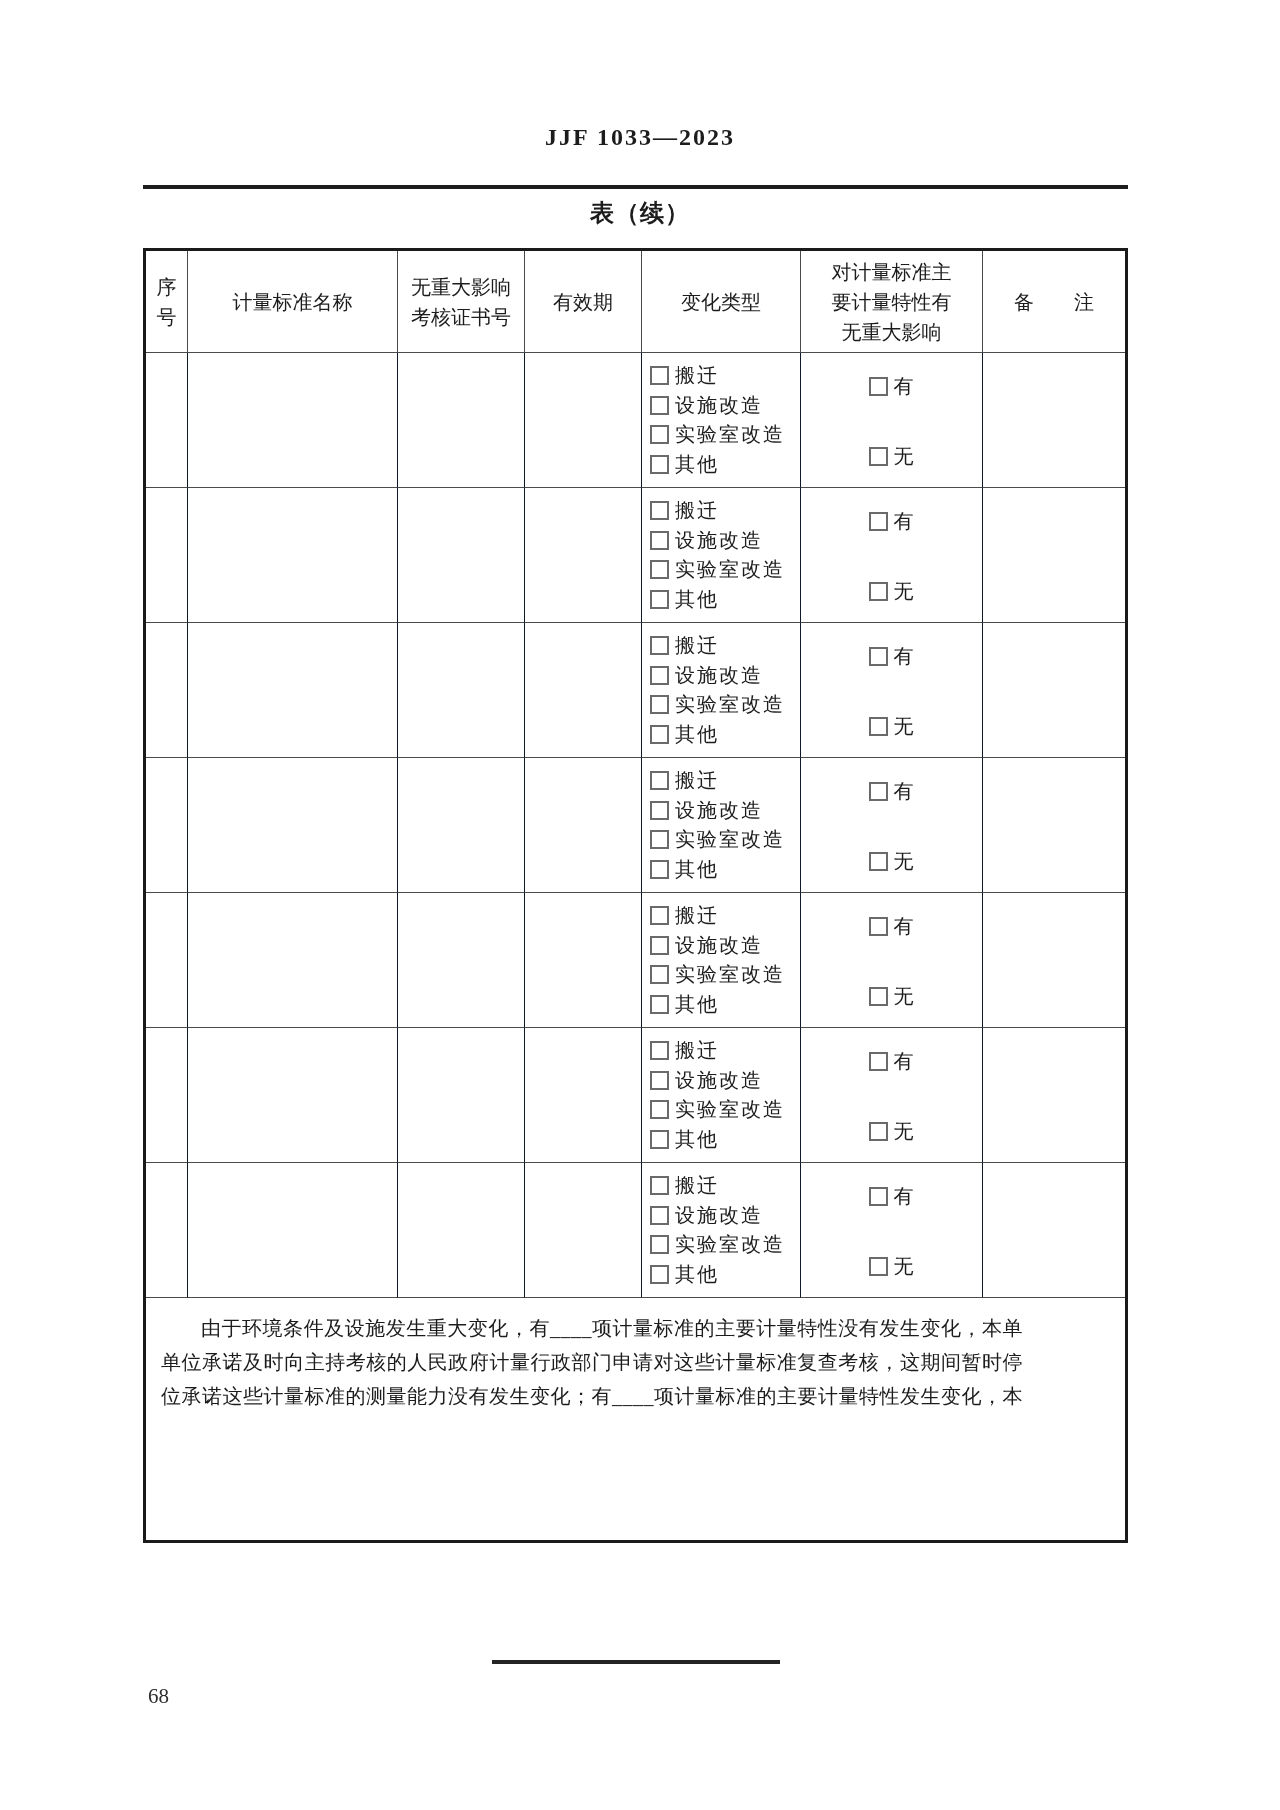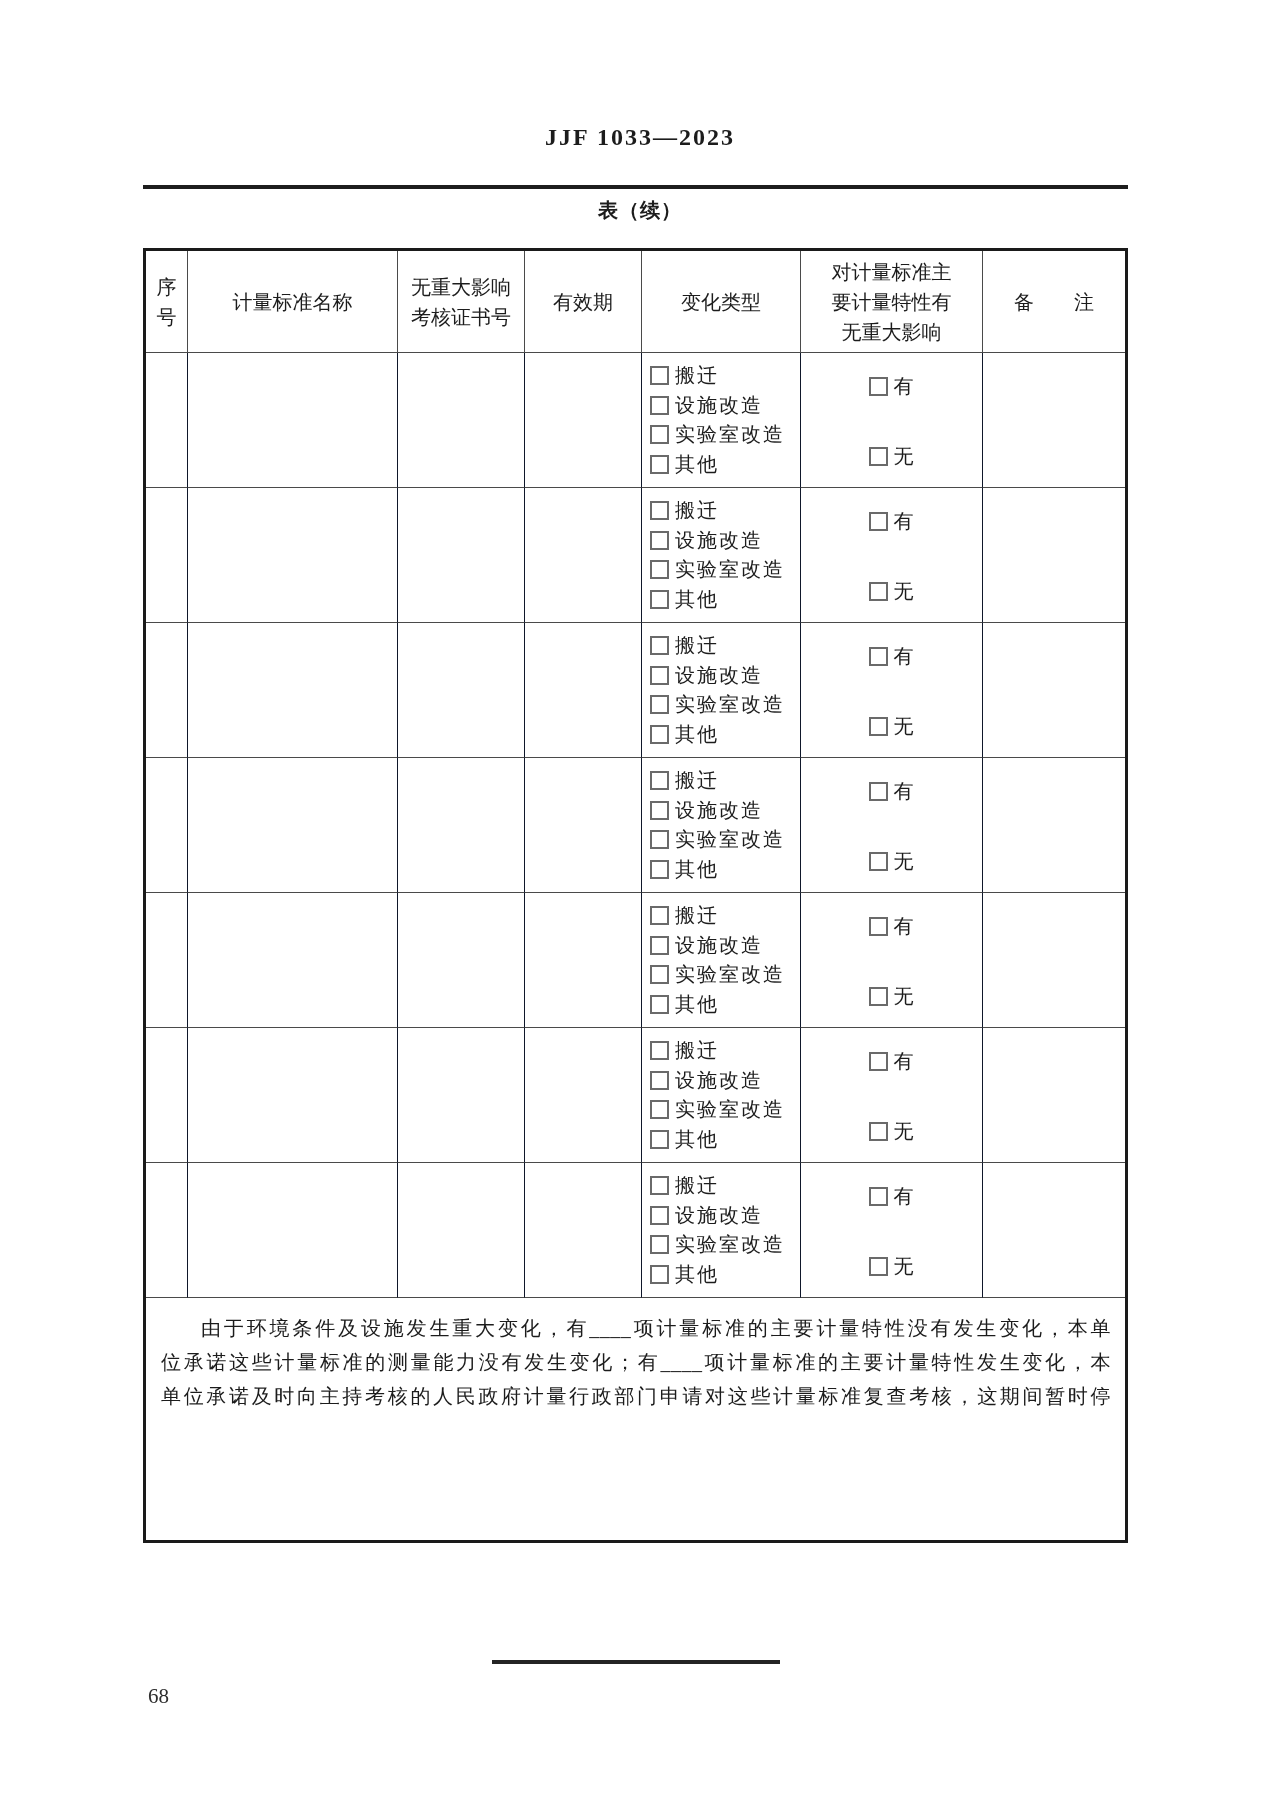--- a/index.html
+++ b/index.html
@@ -8,21 +8,21 @@
     font-family:"Liberation Serif","DejaVu Serif",serif; color:#1c1c1c;
     overflow:hidden;
   }
   .doc-code {
     position:absolute; top:124px; left:0; width:100%; text-align:center;
     font-size:24px; font-weight:bold; letter-spacing:2px;
   }
   .head-rule { position:absolute; left:143px; top:185px; width:985px; height:4px; background:#1d1d1d; }
   .table-title {
     position:absolute; top:197px; left:0; width:100%; text-align:center;
-    font-size:20px; font-weight:bold; letter-spacing:1px;
+    font-size:24px; font-weight:bold; letter-spacing:1px;
   }
   .ctable {
     position:absolute; left:143px; top:248px; width:985px;
     border:3px solid #1a1a1a; box-sizing:border-box; background:#fff;
   }
   .grid7 { display:grid; grid-template-columns:42px 210px 127px 117px 159px 182px 1fr; }
   .thead { height:102px; }
   .th {
     border-right:1px solid #4a4a4a; border-bottom:1px solid #4a4a4a;
     display:flex; align-items:center; justify-content:center; text-align:center;
@@ -41,21 +41,21 @@
   .td.c6 {
     display:flex; flex-direction:column; justify-content:space-between; align-items:center;
     padding:20px 0 17px; font-size:20px; letter-spacing:1px;
   }
   .opt { display:flex; align-items:center; gap:6px; }
   .cb {
     width:19px; height:19px; border:2px solid #6a6a6a; box-sizing:border-box;
     flex:0 0 auto; background:#fff;
   }
   .tfoot {
-    height:242px; box-sizing:border-box; display:flex; flex-direction:column;
+    height:242px; box-sizing:border-box; display:flex; 
     padding:13px 14px 10px 15px; font-size:20px;
   }
   .pline { line-height:34px; letter-spacing:0.5px; }
   .just { text-align:justify; text-align-last:justify; text-justify:inter-character; }
   .indent { text-indent:2em; }
   .sig { margin-top:auto; display:flex; align-items:center; padding-bottom:4px; }
   .sig-label { margin-left:118px; letter-spacing:1px; }
   .dates { margin-left:auto; margin-right:6px; display:flex; gap:46px; }
   .end-rule { position:absolute; left:492px; top:1660px; width:288px; height:4px; background:#242424; }
   .page-number { position:absolute; left:148px; top:1684px; font-size:21px; color:#2e2e2e; }
@@ -335,22 +335,22 @@
         <span>无</span>
       </div>
     </div>
     <div class="td c7"></div>
   </div>
 </div>
 
     <div class="tfoot">
       <div>
         <div class="pline indent just">由于环境条件及设施发生重大变化，有____项计量标准的主要计量特性没有发生变化，本单</div>
+        <div class="pline just">单位承诺及时向主持考核的人民政府计量行政部门申请对这些计量标准复查考核，这期间暂时停</div>
         <div class="pline just">位承诺这些计量标准的测量能力没有发生变化；有____项计量标准的主要计量特性发生变化，本</div>
-        <div class="pline just">单位承诺及时向主持考核的人民政府计量行政部门申请对这些计量标准复查考核，这期间暂时停</div>
       </div>
     </div>
 
   </div>
 
   <div class="end-rule"></div>
   <div class="page-number">68</div>
 
 </div>
 

